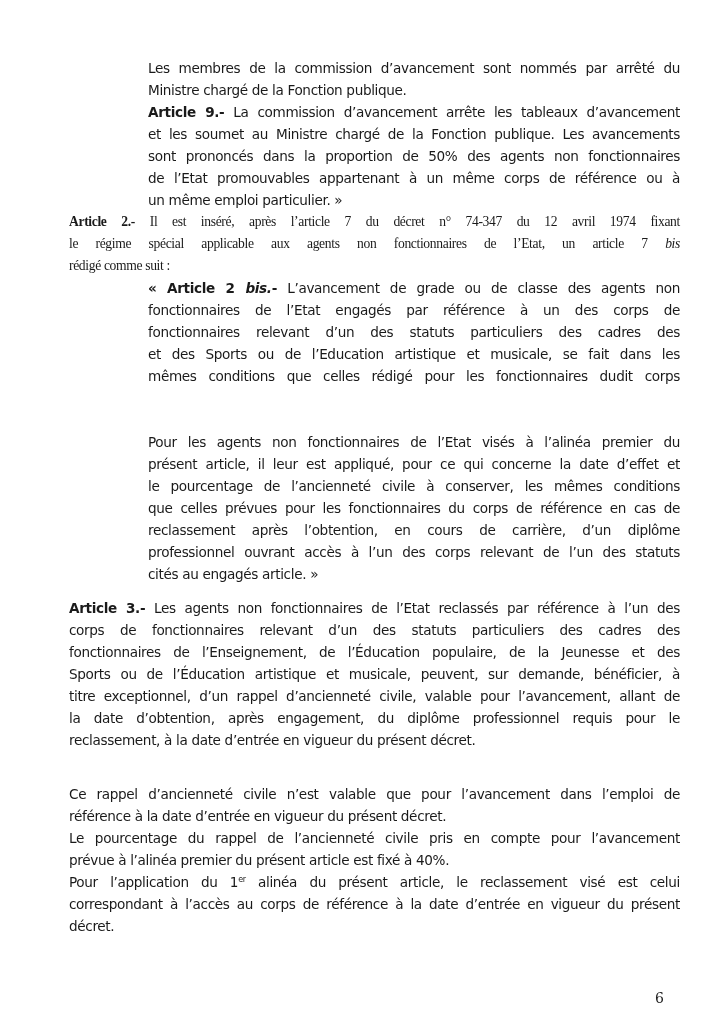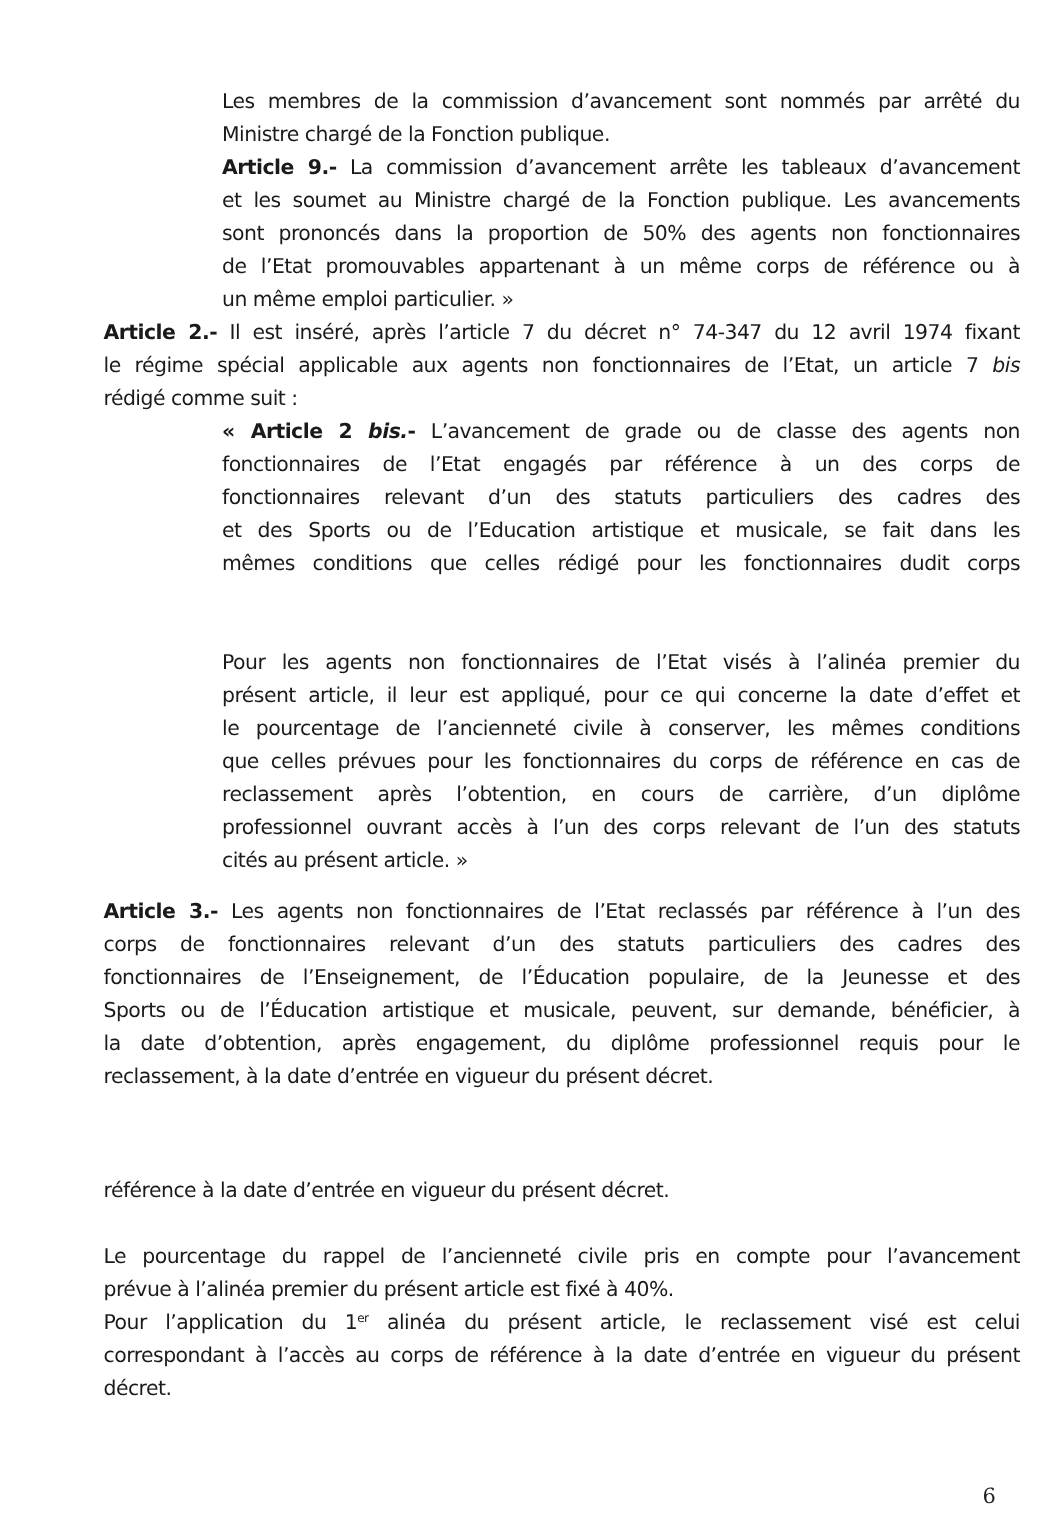--- a/index.html
+++ b/index.html
@@ -41,54 +41,56 @@
   </p>
 
   <p class="p indent" style="top:101px;">
     <span class="line"><span class="b" style="white-space: pre;">Article 9.-</span><span style="white-space: pre;"> La commission d’avancement arrête les tableaux d’avancement</span></span>
     <span class="line">et les soumet au Ministre chargé de la Fonction publique. Les avancements</span>
     <span class="line">sont prononcés dans la proportion de 50% des agents non fonctionnaires</span>
     <span class="line">de l’Etat promouvables appartenant à un même corps de référence ou à</span>
     <span class="line last">un même emploi particulier. »</span>
   </p>
 
-  <p class="p full" style="top:211px;">
+  <p class="p full" style="top:211px;font-family:Liberation Serif, serif;">
     <span class="line"><span class="b" style="white-space: pre;">Article 2.-</span><span style="white-space: pre;"> Il est inséré, après l’article 7 du décret n° 74-347 du 12 avril 1974 fixant</span></span>
     <span class="line"><span style="white-space: pre;">le régime spécial applicable aux agents non fonctionnaires de l’Etat, un article 7 </span><span class="i" style="white-space: pre;">bis</span></span>
     <span class="line last">rédigé comme suit :</span>
   </p>
 
   <p class="p indent" style="top:277px;">
     <span class="line"><span class="b" style="white-space: pre;"><span style="white-space: pre;">« Article 2 </span><span class="i" style="white-space: pre;">bis.</span><span style="white-space: pre;">-</span></span><span style="white-space: pre;"> L’avancement de grade ou de classe des agents non</span></span>
     <span class="line">fonctionnaires de l’Etat engagés par référence à un des corps de</span>
     <span class="line">fonctionnaires relevant d’un des statuts particuliers des cadres des</span>
     <span class="line">et des Sports ou de l’Education artistique et musicale, se fait dans les</span>
     <span class="line">mêmes conditions que celles rédigé pour les fonctionnaires dudit corps</span>
   </p>
 
   <p class="p indent" style="top:431px;">
     <span class="line">Pour les agents non fonctionnaires de l’Etat visés à l’alinéa premier du</span>
     <span class="line">présent article, il leur est appliqué, pour ce qui concerne la date d’effet et</span>
     <span class="line">le pourcentage de l’ancienneté civile à conserver, les mêmes conditions</span>
     <span class="line">que celles prévues pour les fonctionnaires du corps de référence en cas de</span>
     <span class="line">reclassement après l’obtention, en cours de carrière, d’un diplôme</span>
     <span class="line">professionnel ouvrant accès à l’un des corps relevant de l’un des statuts</span>
-    <span class="line last">cités au présent article. »</span>
+    <span class="line last">cités au engagés article. »</span>
   </p>
 
   <p class="p full" style="top:597px;">
     <span class="line"><span class="b" style="white-space: pre;">Article 3.-</span><span style="white-space: pre;"> Les agents non fonctionnaires de l’Etat reclassés par référence à l’un des</span></span>
     <span class="line">corps de fonctionnaires relevant d’un des statuts particuliers des cadres des</span>
     <span class="line">fonctionnaires de l’Enseignement, de l’Éducation populaire, de la Jeunesse et des</span>
     <span class="line">Sports ou de l’Éducation artistique et musicale, peuvent, sur demande, bénéficier, à</span>
+    <span class="line">titre exceptionnel, d’un rappel d’ancienneté civile, valable pour l’avancement, allant de</span>
     <span class="line">la date d’obtention, après engagement, du diplôme professionnel requis pour le</span>
     <span class="line last">reclassement, à la date d’entrée en vigueur du présent décret.</span>
   </p>
 
   <p class="p full" style="top:783px;">
+    <span class="line">Ce rappel d’ancienneté civile n’est valable que pour l’avancement dans l’emploi de</span>
     <span class="line last">référence à la date d’entrée en vigueur du présent décret.</span>
   </p>
 
   <p class="p full" style="top:827px;">
     <span class="line">Le pourcentage du rappel de l’ancienneté civile pris en compte pour l’avancement</span>
     <span class="line last">prévue à l’alinéa premier du présent article est fixé à 40%.</span>
   </p>
 
   <p class="p full" style="top:871px;">
     <span class="line"><span style="white-space: pre;">Pour l’application du 1</span><sup style="white-space: pre;">er</sup><span style="white-space: pre;"> alinéa du présent article, le reclassement visé est celui</span></span>

